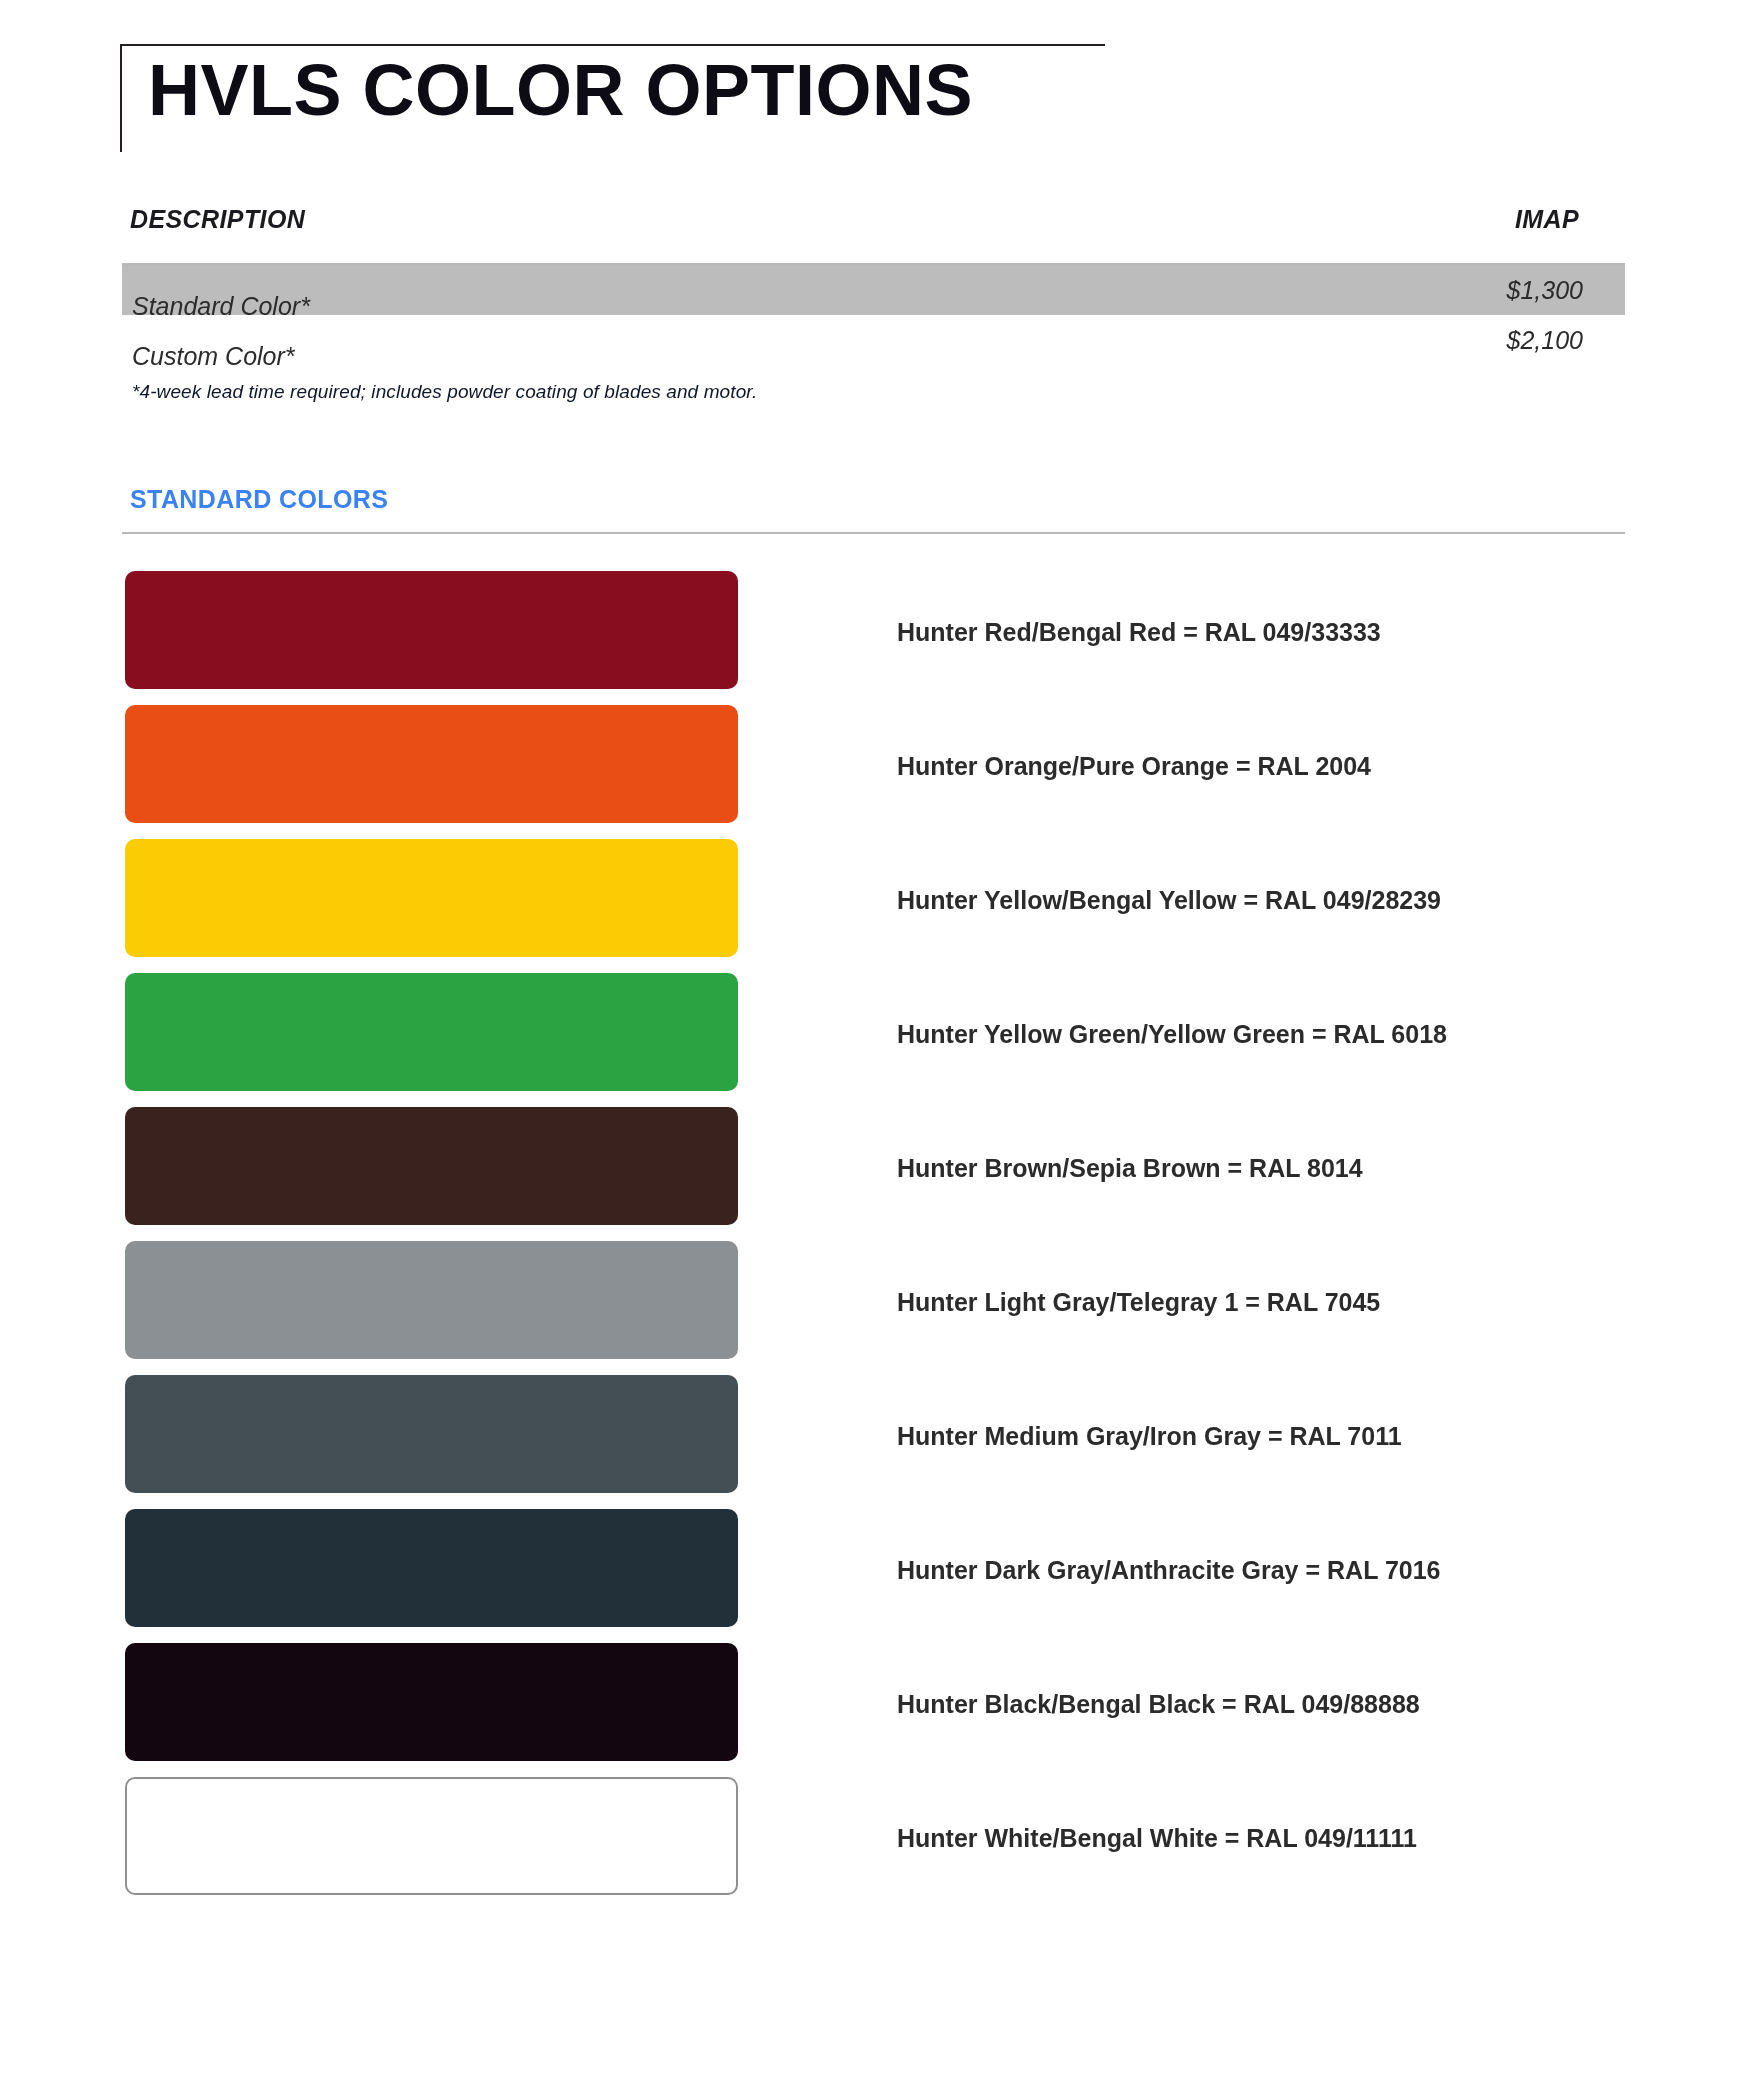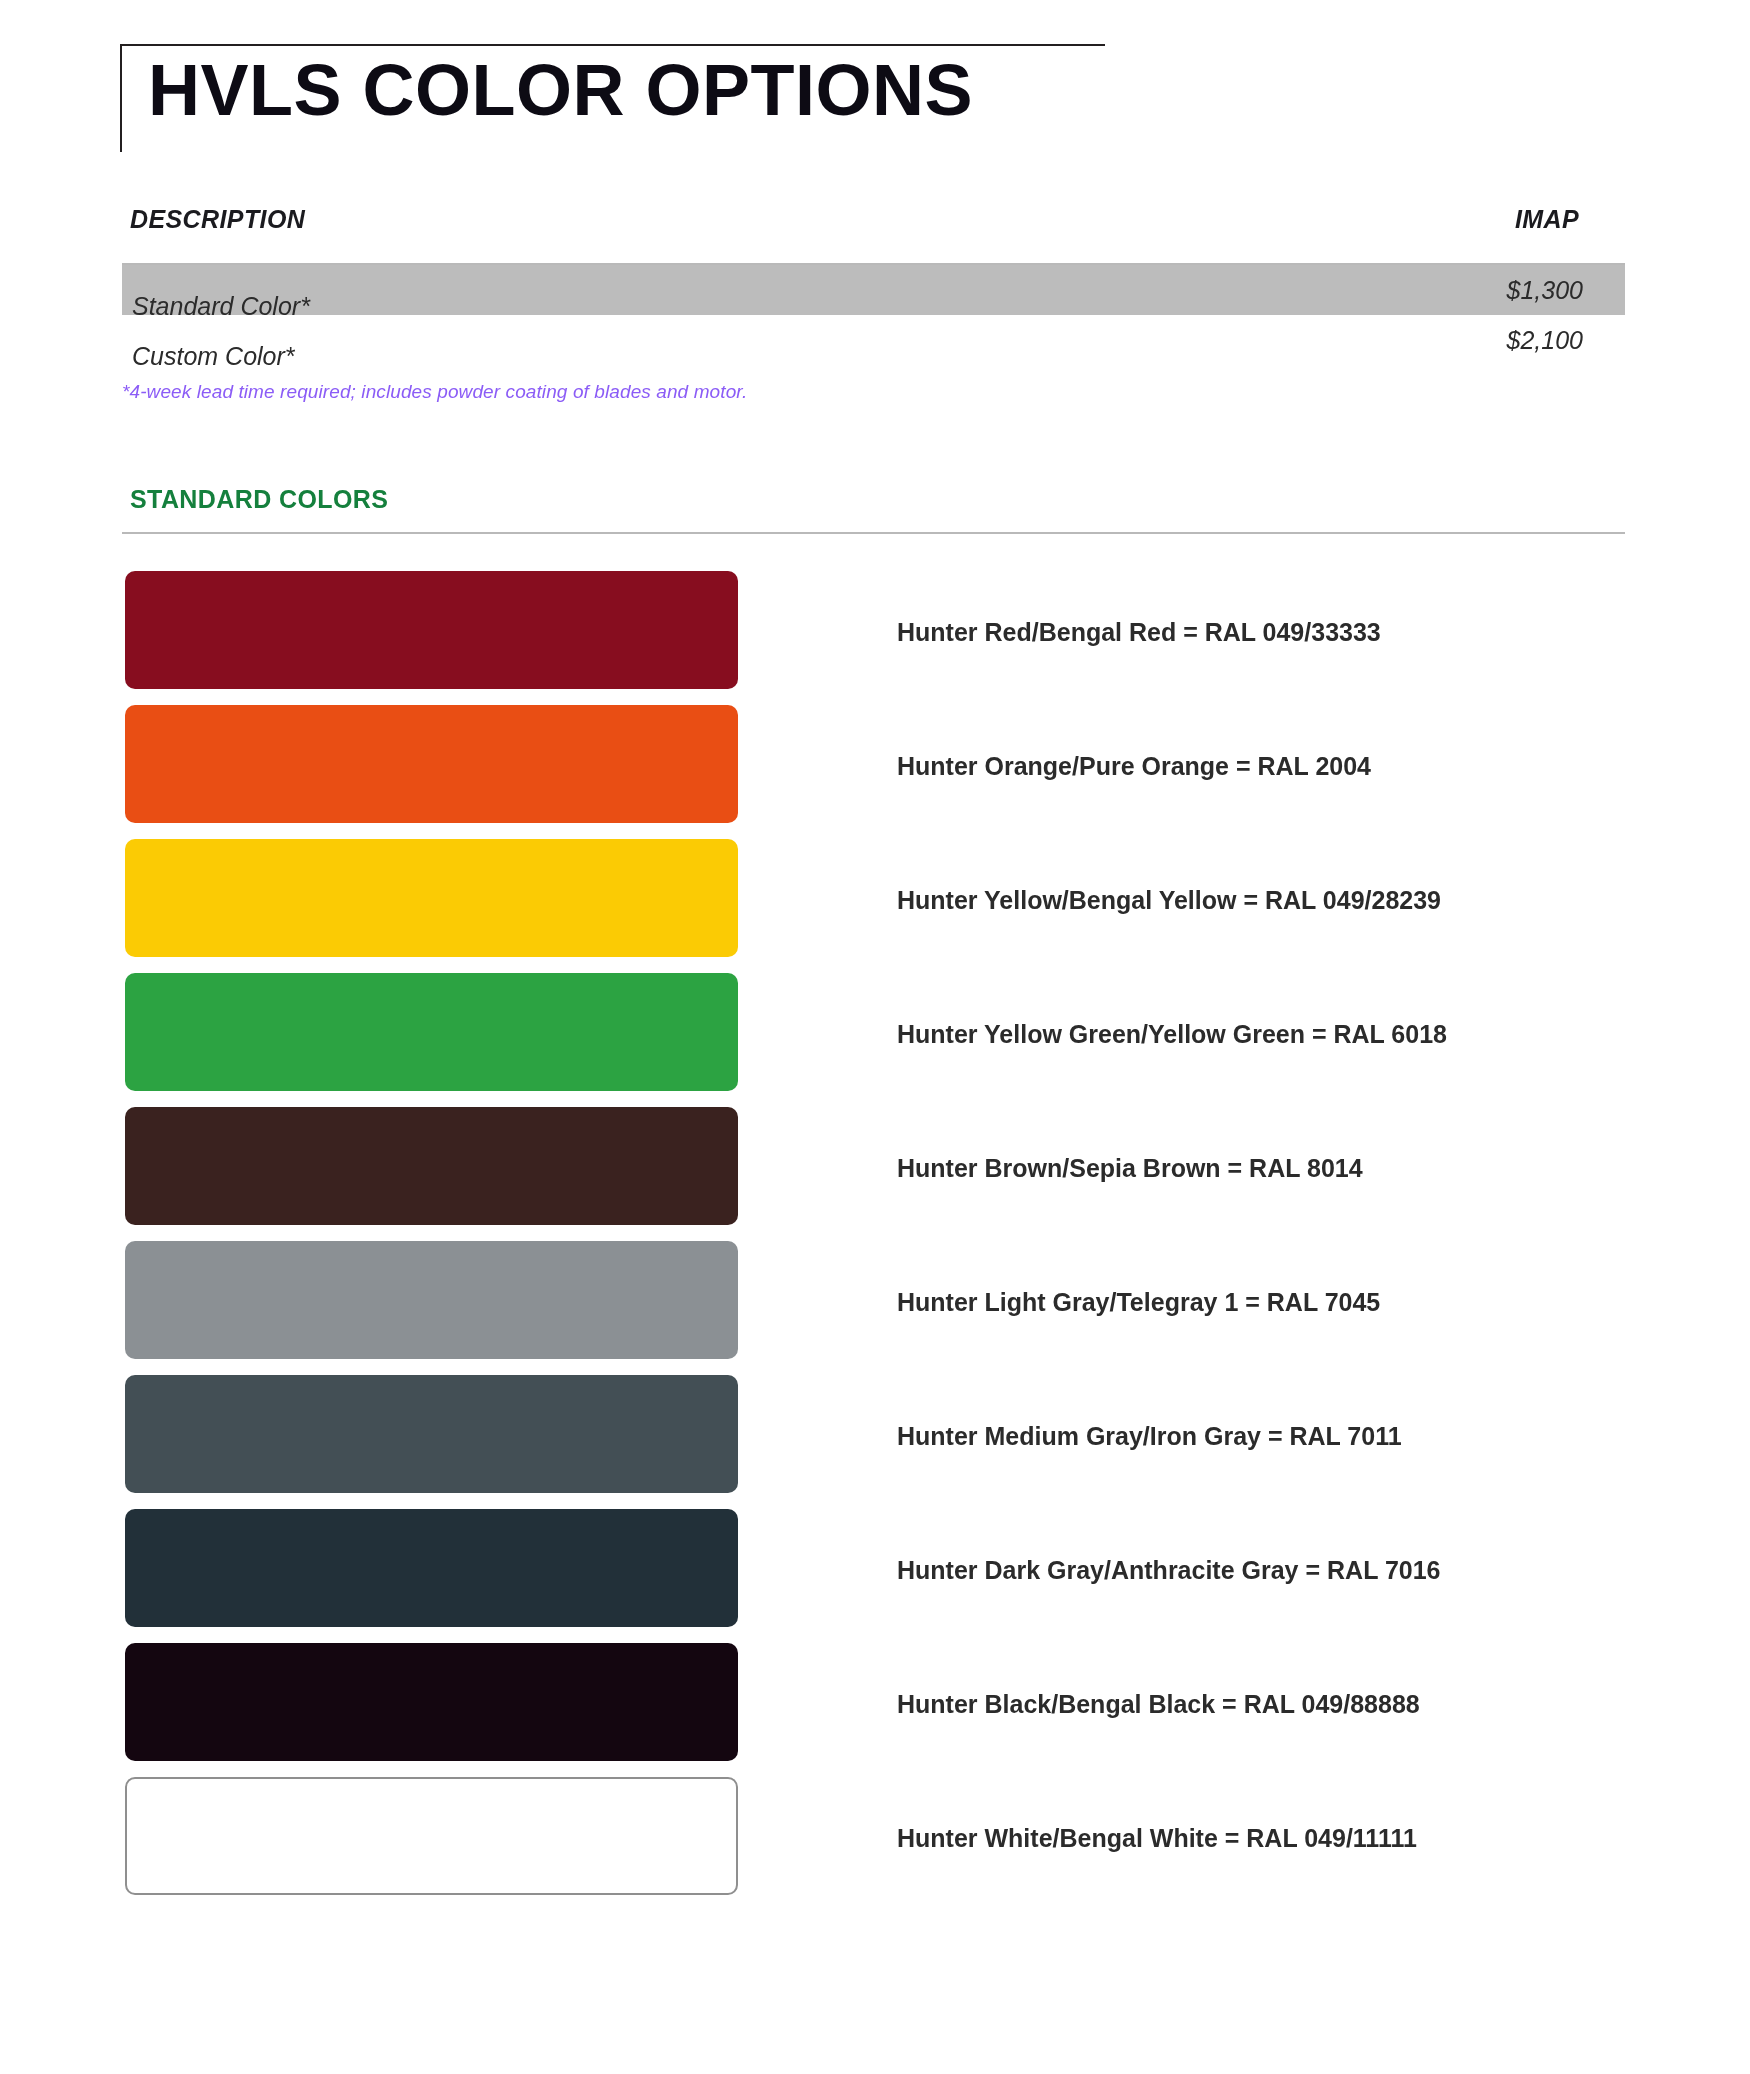--- a/index.html
+++ b/index.html
@@ -117,38 +117,39 @@
   .pt-row .cell-imap {
     position: absolute;
     right: 42px;
     top: 0;
     font-size: 25px;
     color: #2b2b2b;
     font-weight: 300;
   }
   .pt-note {
     margin-top: 16px;
+    margin-left: 10px;
     font-size: 19px;
-    color: #8b5cf6;
+    color: #0f172a;
     font-weight: 300;
     letter-spacing: 0.1px;
   }
 
   
   .section {
     position: absolute;
     left: 122px;
     top: 485px;
     width: 1503px;
   }
   .section-title {
     font-size: 25px;
     font-weight: bold;
     letter-spacing: 0.4px;
-    color: #15803d;
+    color: #3b82f6;
     margin-left: 8px;
   }
   .section-rule {
     height: 2px;
     background: #b9b9b9;
     width: 100%;
     margin-top: 18px;
   }
 
   

